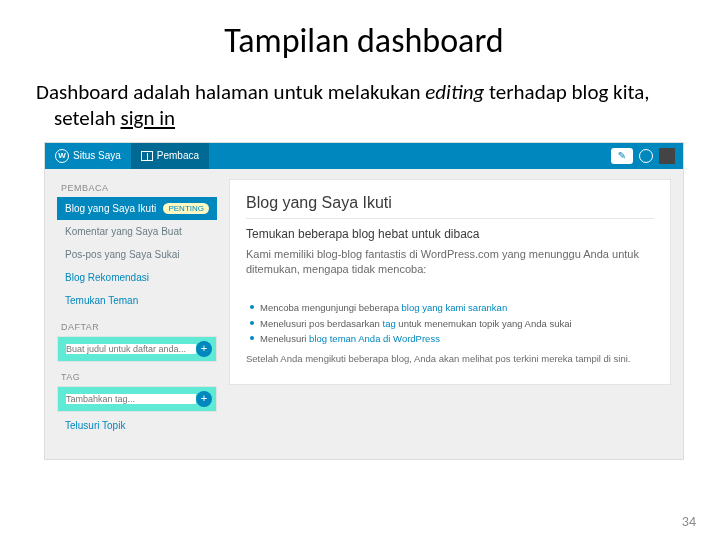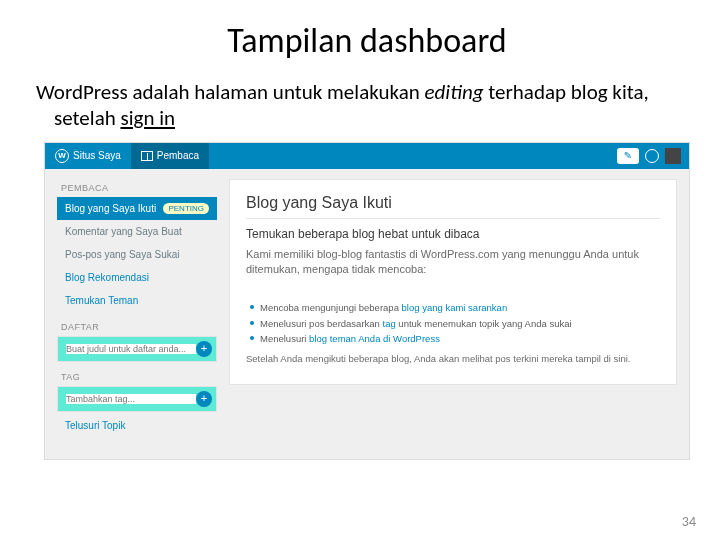--- a/index.html
+++ b/index.html
@@ -1,17 +1,17 @@
 <!DOCTYPE html>
 <html><head>
 <meta charset="utf-8">
 <style>
   * { box-sizing: border-box; margin: 0; padding: 0; }
   body { width: 720px; height: 540px; font-family: "Segoe UI", Calibri, Arial, sans-serif; background: #fff; position: relative; }
-  .slide { padding: 20px 16px 0 30px; }
+  .slide { padding: 20px 22px 0 30px; }
   .title { font-size: 34px; font-weight: 400; text-align: center; margin-bottom: 18px; font-family: Calibri, Arial, sans-serif; }
   .desc { font-size: 21px; font-family: Calibri, Arial, sans-serif; line-height: 1.25; margin: 0 6px 10px 6px; text-indent: -18px; padding-left: 18px; }
   .desc em { font-style: italic; }
   .desc .ul { text-decoration: underline; }
   .wp-shell { margin: 6px 14px 0 14px; border: 1px solid #dcdcdc; background: #efefef; font-family: -apple-system, "Helvetica Neue", Arial, sans-serif; }
   .topbar { background: #0087be; color: #fff; height: 26px; display: flex; align-items: center; font-size: 10px; }
   .top-left { display: flex; align-items: center; }
   .top-item { display: flex; align-items: center; gap: 4px; padding: 0 10px; height: 26px; }
   .top-item.active { background: #006a95; }
   .top-right { margin-left: auto; display: flex; align-items: center; gap: 6px; padding-right: 8px; }
@@ -43,21 +43,21 @@
   .bullets a { color: #0087be; text-decoration: none; }
   .closing { font-size: 9.5px; color: #6b6b6b; line-height: 1.45; }
   .page-num { position: absolute; right: 24px; bottom: 10px; font-size: 14px; color: #8a8a8a; font-family: Calibri, Arial, sans-serif; }
 </style>
 </head>
 <body>
 
 <div class="slide">
   <h1 class="title">Tampilan dashboard</h1>
   <p class="desc">
-    <span>WordPress adalah halaman untuk melakukan </span><em>editing</em><span> terhadap blog kita, setelah </span><span class="ul">sign in</span>
+    <span>Dashboard adalah halaman untuk melakukan </span><em>editing</em><span> terhadap blog kita, setelah </span><span class="ul">sign in</span>
   </p>
 
   <div class="wp-shell">
     <div class="topbar">
       <div class="top-left">
         <div class="top-item">
           <span class="wp-logo">W</span>
           <span>Situs Saya</span>
         </div>
         <div class="top-item active">

